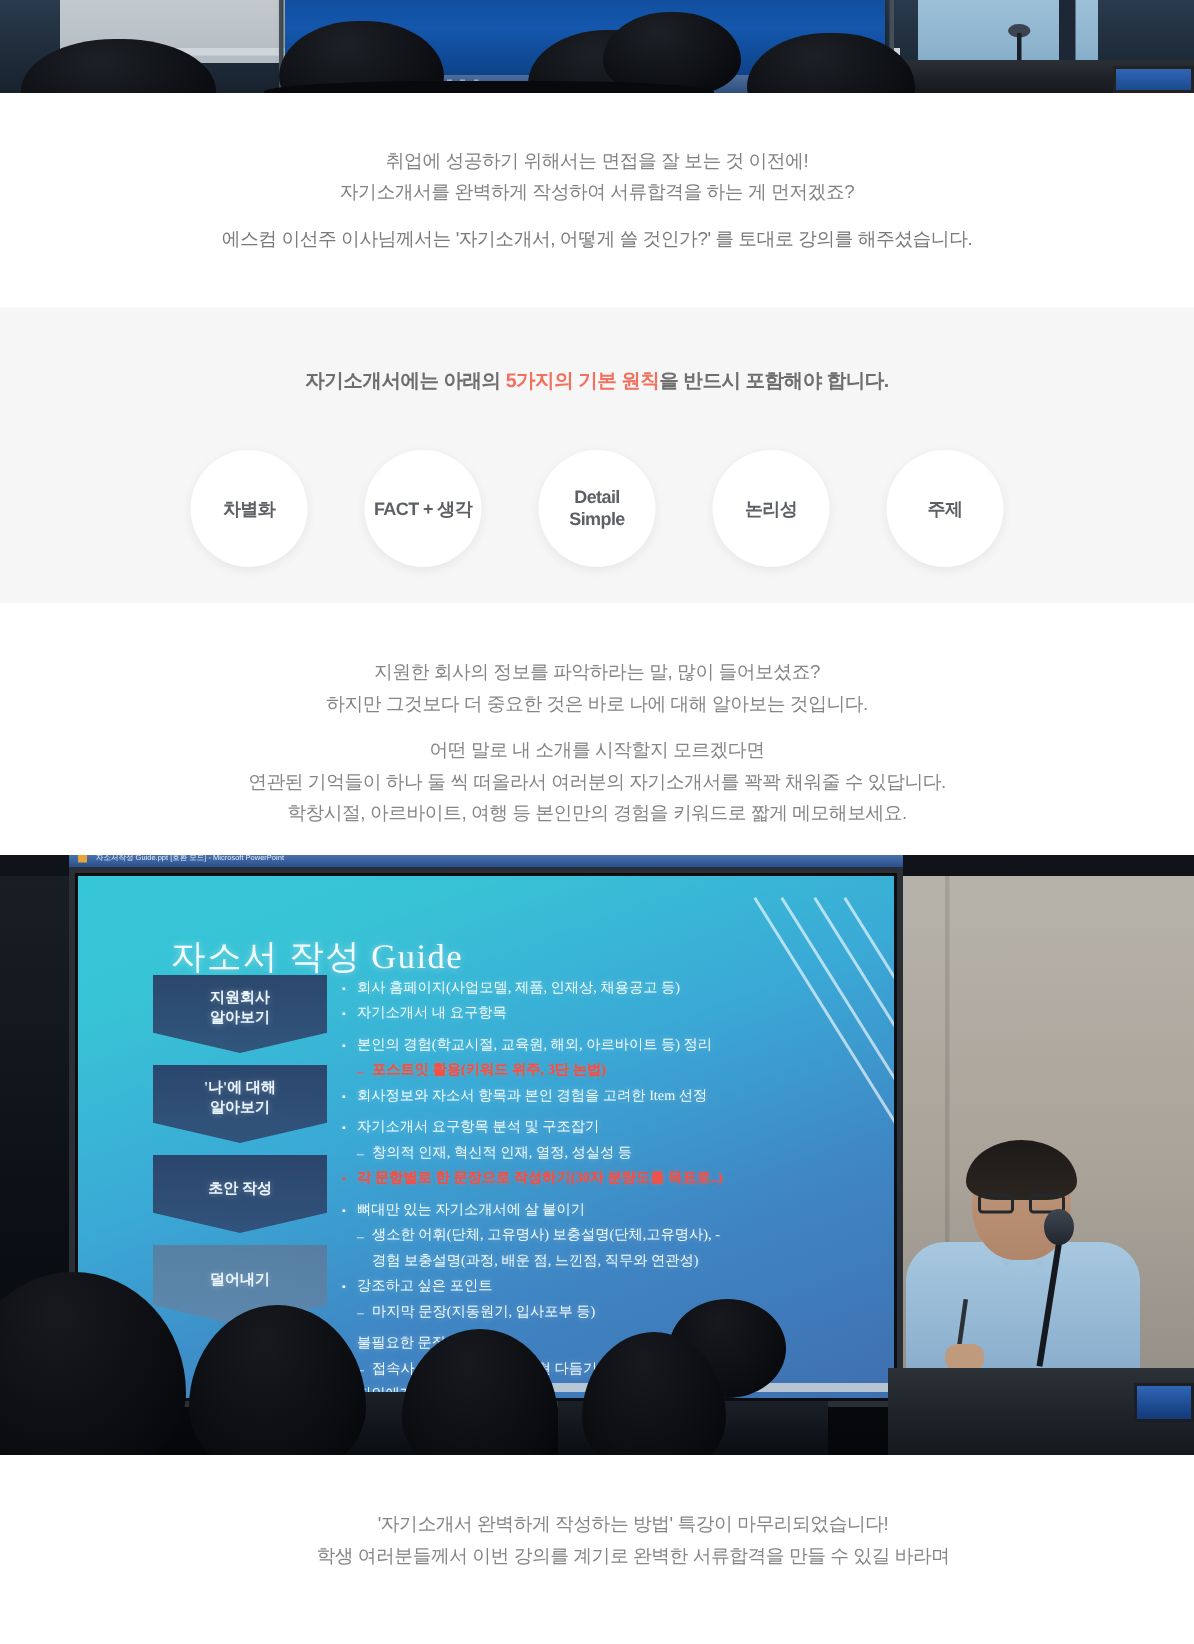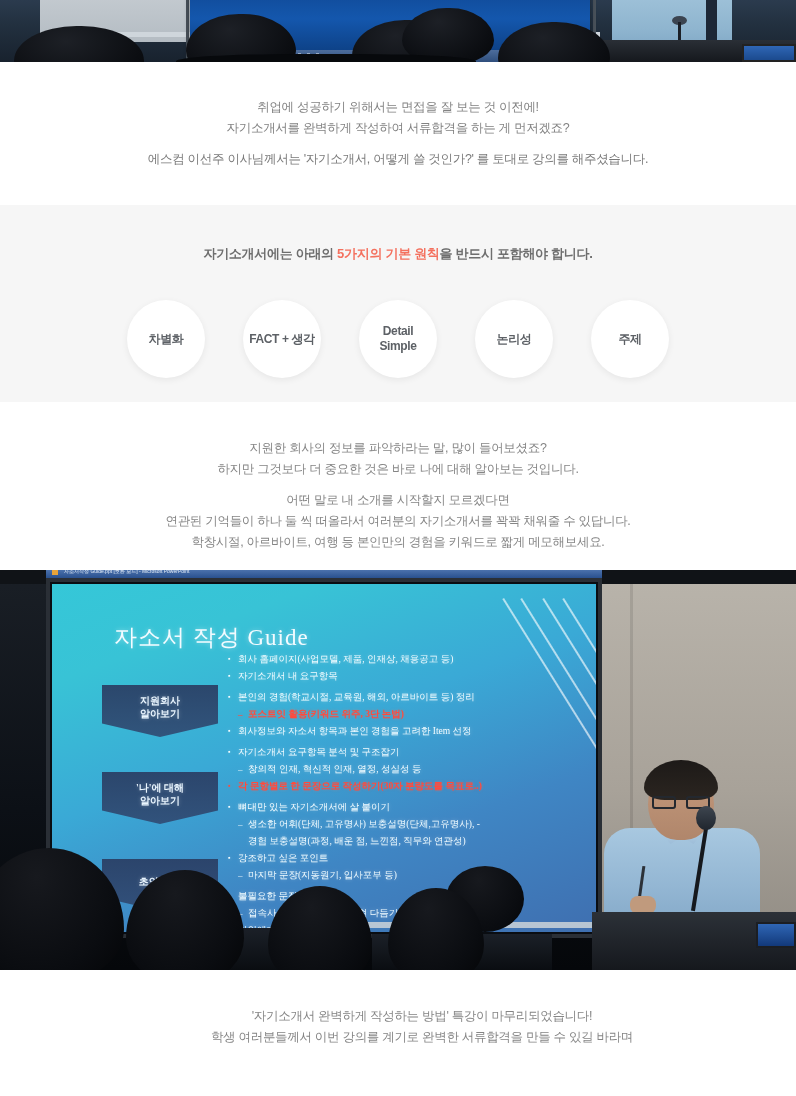--- a/index.html
+++ b/index.html
@@ -108,21 +108,21 @@
   
   .steps{position:absolute;left:50px;top:66px;width:116px;}
   .step{
     width:116px;height:52px;margin-bottom:8px;
     background:linear-gradient(180deg,rgba(42,62,100,.93) 0%,rgba(48,72,112,.88) 100%);
     clip-path:polygon(0 0,100% 0,100% 74%,50% 100%,0 74%);
     display:flex;align-items:center;justify-content:center;text-align:center;
     color:#eaf6ff;font-size:10px;font-weight:bold;line-height:13px;
     font-family:"Liberation Serif","DejaVu Serif",serif;
     text-shadow:0 0 4px rgba(255,255,255,.35);
-    padding-bottom:8px;box-sizing:border-box;margin-top:35px;
+    padding-bottom:8px;box-sizing:border-box;
   }
   .step.s4,.step.s5{background:linear-gradient(180deg,rgba(96,116,146,.72) 0%,rgba(110,130,158,.66) 100%);}
   .step.s4{height:62px;}
   .step.s5{height:54px;}
   
   .bullets{position:absolute;left:176px;top:68px;width:370px;
     color:#f0fbff;font-family:"Liberation Serif","DejaVu Serif",serif;
     text-shadow:0 0 4px rgba(255,255,255,.35);}
   .bl{font-size:9.5px;line-height:14px;margin-bottom:3px;position:relative;padding-left:10px;white-space:nowrap;}
   .bl:before{content:"\25AA";position:absolute;left:0;top:0;font-size:7px;}

